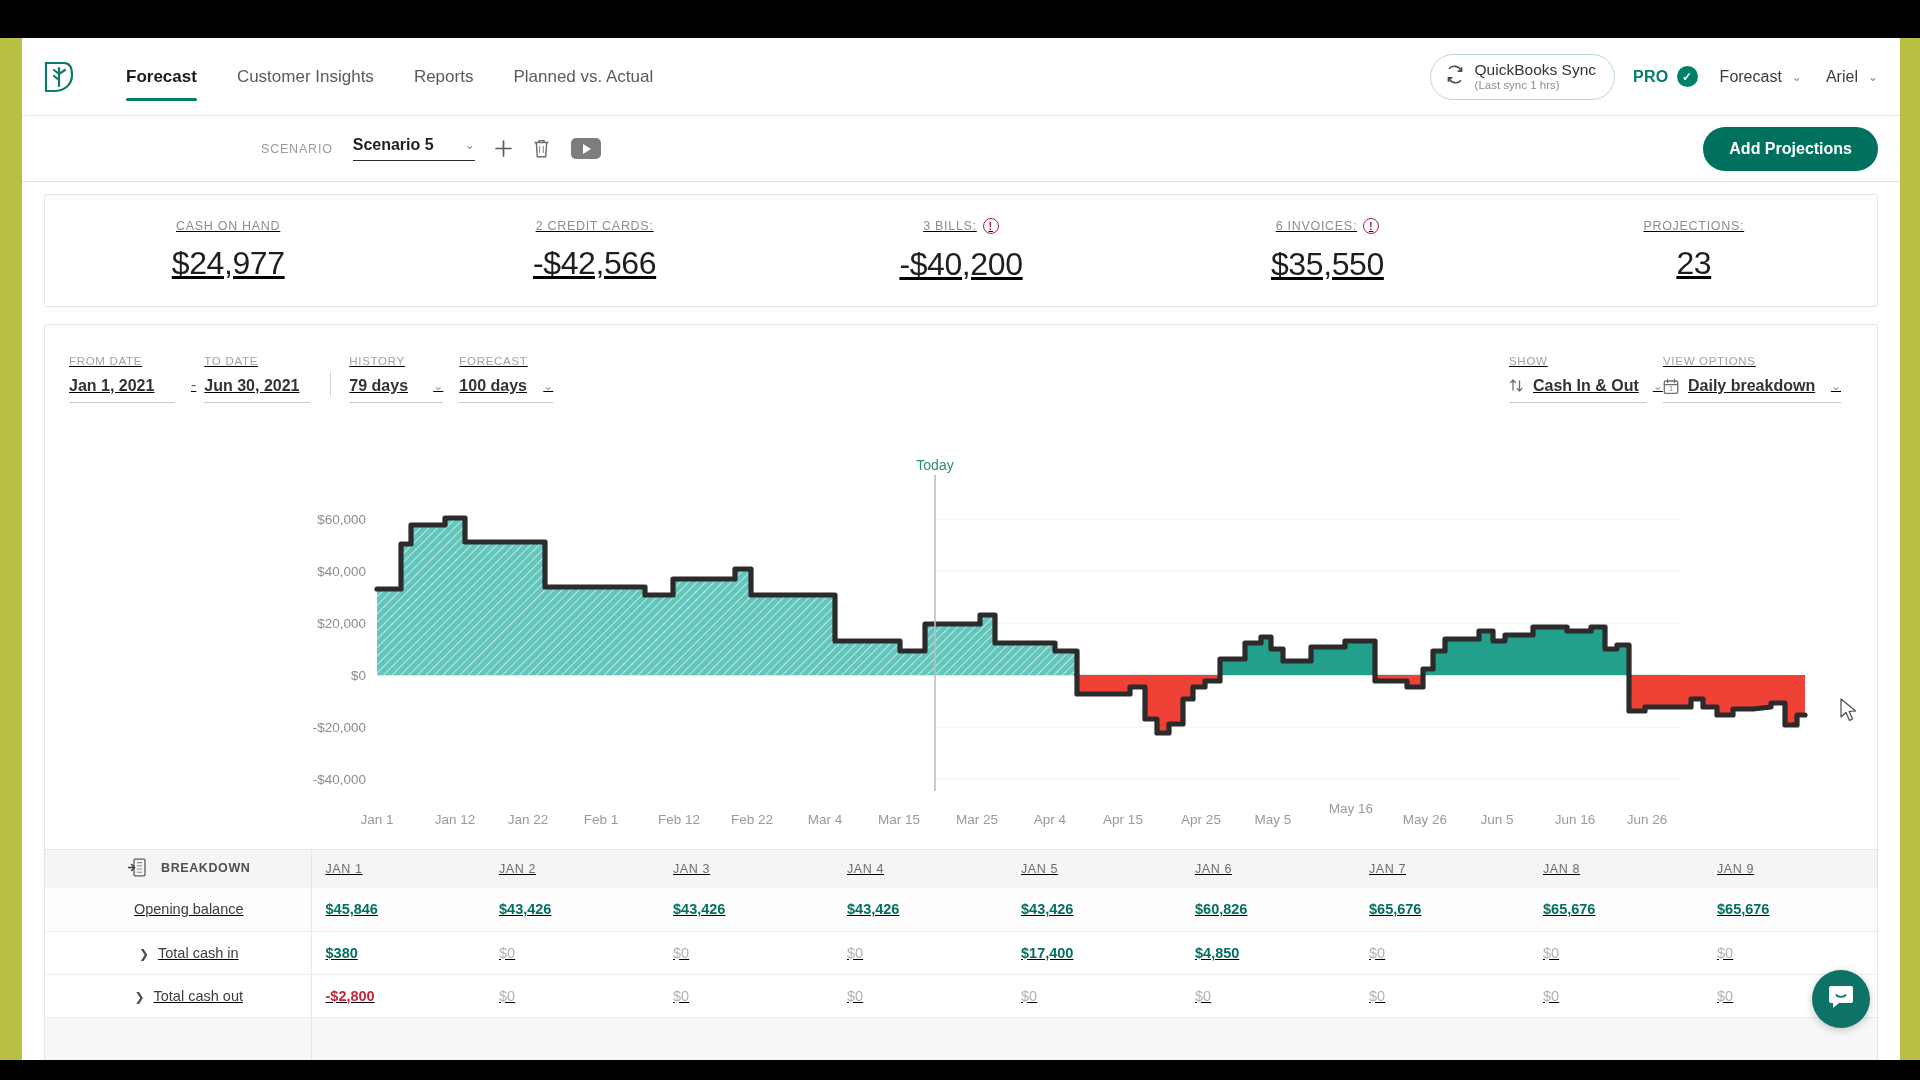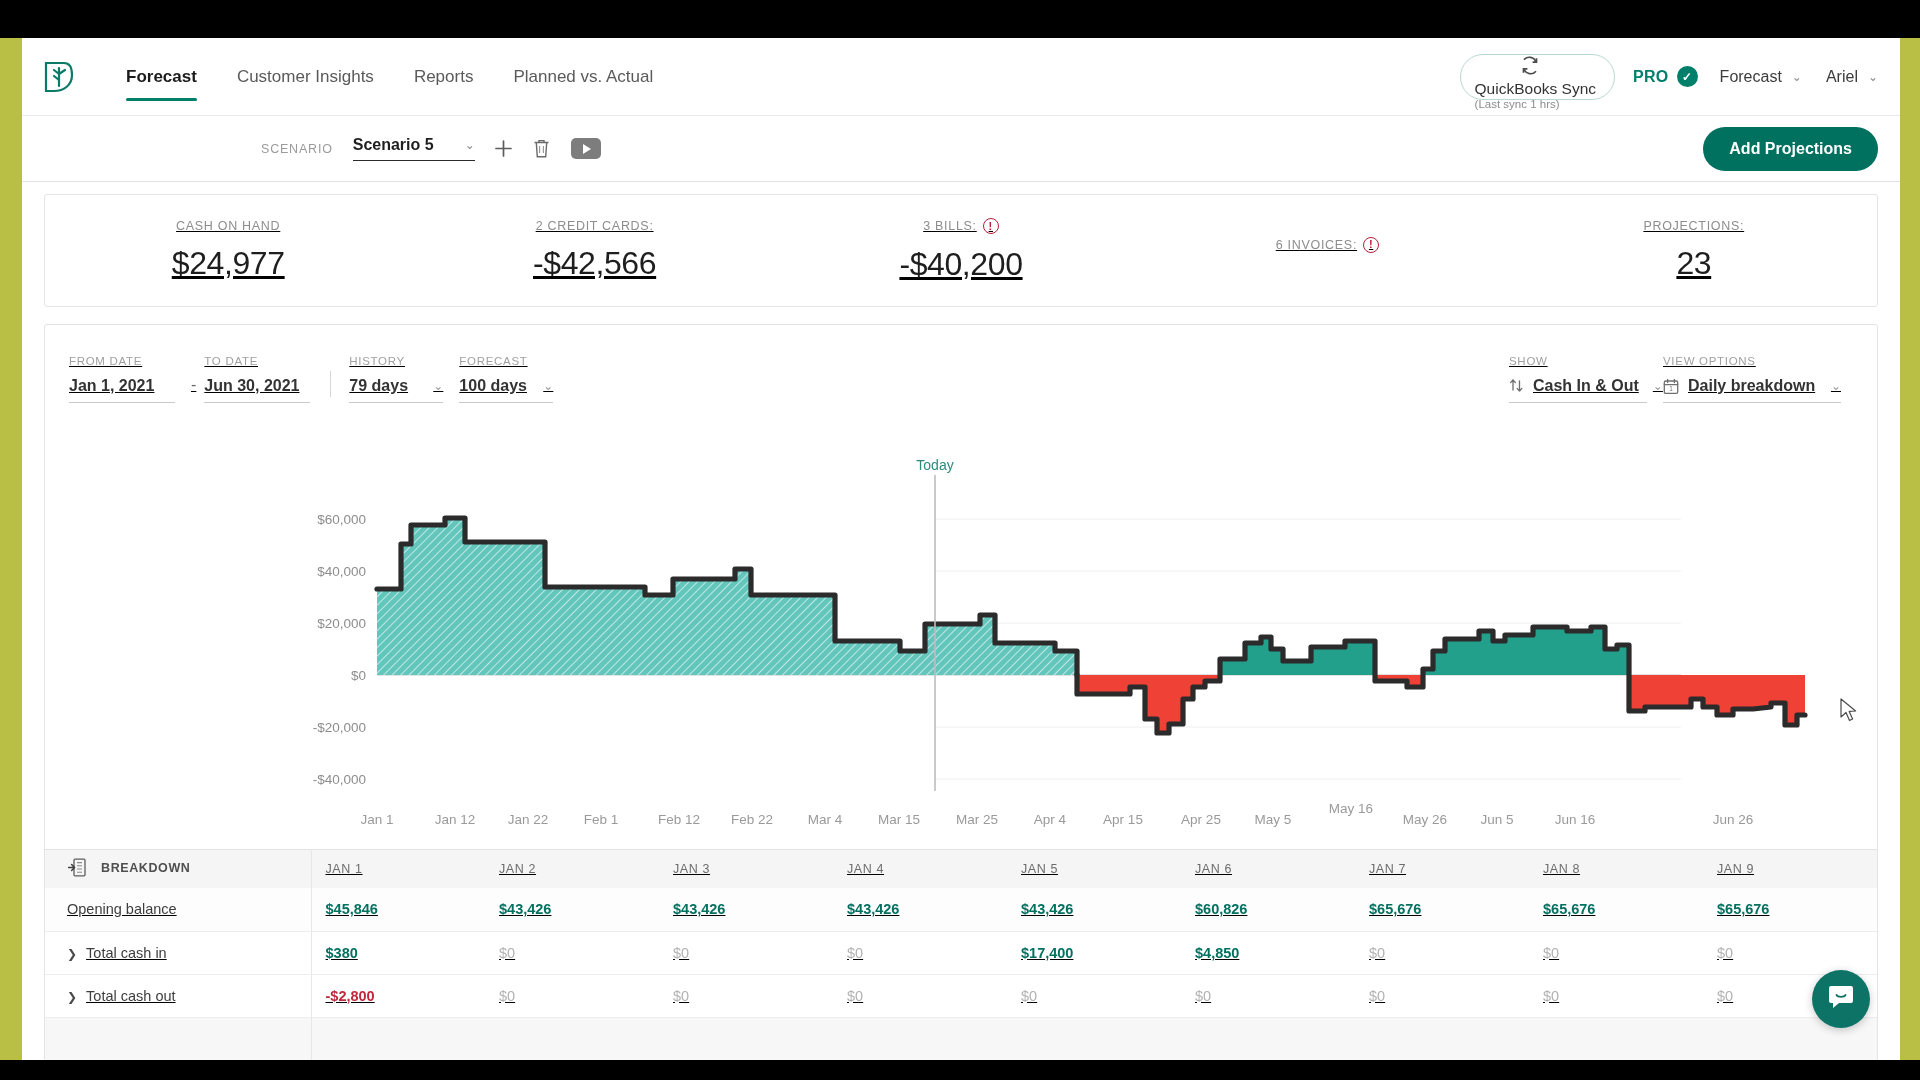--- a/index.html
+++ b/index.html
@@ -40,21 +40,21 @@
     cursor: pointer; white-space: nowrap;
   }
   .navlink.active { color: #1b1b1b; font-weight: 600; }
   .navlink.active::after {
     content: ""; position: absolute; left: 0; right: 0; bottom: 14px;
     height: 3px; background: #00806b; border-radius: 2px;
   }
   .nav-right { margin-left: auto; display: flex; align-items: center; padding-right: 22px; }
   .qb-sync {
     border: 1px solid #b9d8d2; border-radius: 26px; height: 46px;
-    display: flex; align-items: center; padding: 0 18px 0 14px; margin-right: 18px; cursor: pointer; flex-direction: column;
+    display: flex; align-items: center; padding: 0 18px 0 14px; margin-right: 18px; cursor: pointer;
   }
   .qb-sync .sync-icon { font-size: 22px; color: #4b4b4b; margin-right: 10px; line-height: 1; }
   .qb-text-main { font-size: 15.5px; color: #333; line-height: 1.1; }
   .qb-text-sub { font-size: 11.5px; color: #8d8d8d; line-height: 1.3; }
   .pro-badge { display: flex; align-items: center; margin-right: 22px; }
   .pro-label { font-size: 16px; font-weight: 700; color: #00806b; letter-spacing: .3px; }
   .pro-check {
     width: 21px; height: 21px; border-radius: 50%; background: #00806b;
     margin-left: 8px; display:flex; align-items:center; justify-content:center;
     color:#fff; font-size: 12px; font-weight: 700;
@@ -139,21 +139,21 @@
   }
   .today-lab {
     position: absolute; font-size: 14px; color: #2f8b7c; transform: translateX(-50%); white-space: nowrap;
   }
 
   
   .bt-wrap { margin-top: 0; border-top: 1px solid #e4e4e4; }
   table.bt { width: 100%; border-collapse: collapse; table-layout: fixed; }
   table.bt th, table.bt td { text-align: left; font-weight: 400; }
   .bt thead th { background: #f5f5f5; height: 38px; font-size: 12.5px; color: #6d6d6d; letter-spacing: .6px; }
-  .bt th.c0, .bt td.c0 { width: 266px; padding-left: 22px; }
+  .bt th.c0, .bt td.c0 { width: 266px; padding-left: 22px; text-align: center; }
   .bt tbody td { height: 43px; font-size: 14.5px; color: #3d3d3d; border-bottom: 1px solid #ededed; }
   .bt tbody tr td.c0 { color: #3d3d3d; }
   .bt .num { font-size: 14.5px; font-weight: 700; }
   .bt .pos { color: #00705f; }
   .bt .neg { color: #c0283c; }
   .bt .zero { color: #b2b2b2; font-weight: 400; }
   .bt .chev { color: #4a4a4a; margin-right: 9px; font-size: 12px; display:inline-block; }
   .bt thead th.c0 { color: #4f4f4f; font-weight: 700; }
   .bt .colsep { border-left: 1px solid #e7e7e7; }
   .bt tbody tr:first-child td { background: #fdfdfd; }
@@ -275,20 +275,21 @@
               <span>3 BILLS:</span>
               <span class="warn-ic">!</span>
             </div>
           <div class="kpi-value">-$40,200</div>
         </div>
         <div class="kpi">
           <div class="kpi-label">
               <span>6 INVOICES:</span>
               <span class="warn-ic">!</span>
             </div>
+          <div class="kpi-value">$35,550</div>
         </div>
         <div class="kpi">
           <div class="kpi-label">
               <span>PROJECTIONS:</span>
             </div>
           <div class="kpi-value">23</div>
         </div>
       </div>
 
       <div class="card chart-card">
@@ -443,21 +444,21 @@
             <div class="xlab" style="left:854px; top:393px">Mar 15</div>
             <div class="xlab" style="left:932px; top:393px">Mar 25</div>
             <div class="xlab" style="left:1005px; top:393px">Apr 4</div>
             <div class="xlab" style="left:1078px; top:393px">Apr 15</div>
             <div class="xlab" style="left:1156px; top:393px">Apr 25</div>
             <div class="xlab" style="left:1228px; top:393px">May 5</div>
             <div class="xlab" style="left:1306px; top:382px">May 16</div>
             <div class="xlab" style="left:1380px; top:393px">May 26</div>
             <div class="xlab" style="left:1452px; top:393px">Jun 5</div>
             <div class="xlab" style="left:1530px; top:393px">Jun 16</div>
-            <div class="xlab" style="left:1688px; top:393px">Jun 26</div>
+            <div class="xlab" style="left:1602px; top:393px">Jun 26</div>
           </div>
         </div>
 
         <div class="bt-wrap">
           <table class="bt">
             <colgroup>
               <col style="width:266px">
                 <col>
                 <col>
                 <col>

